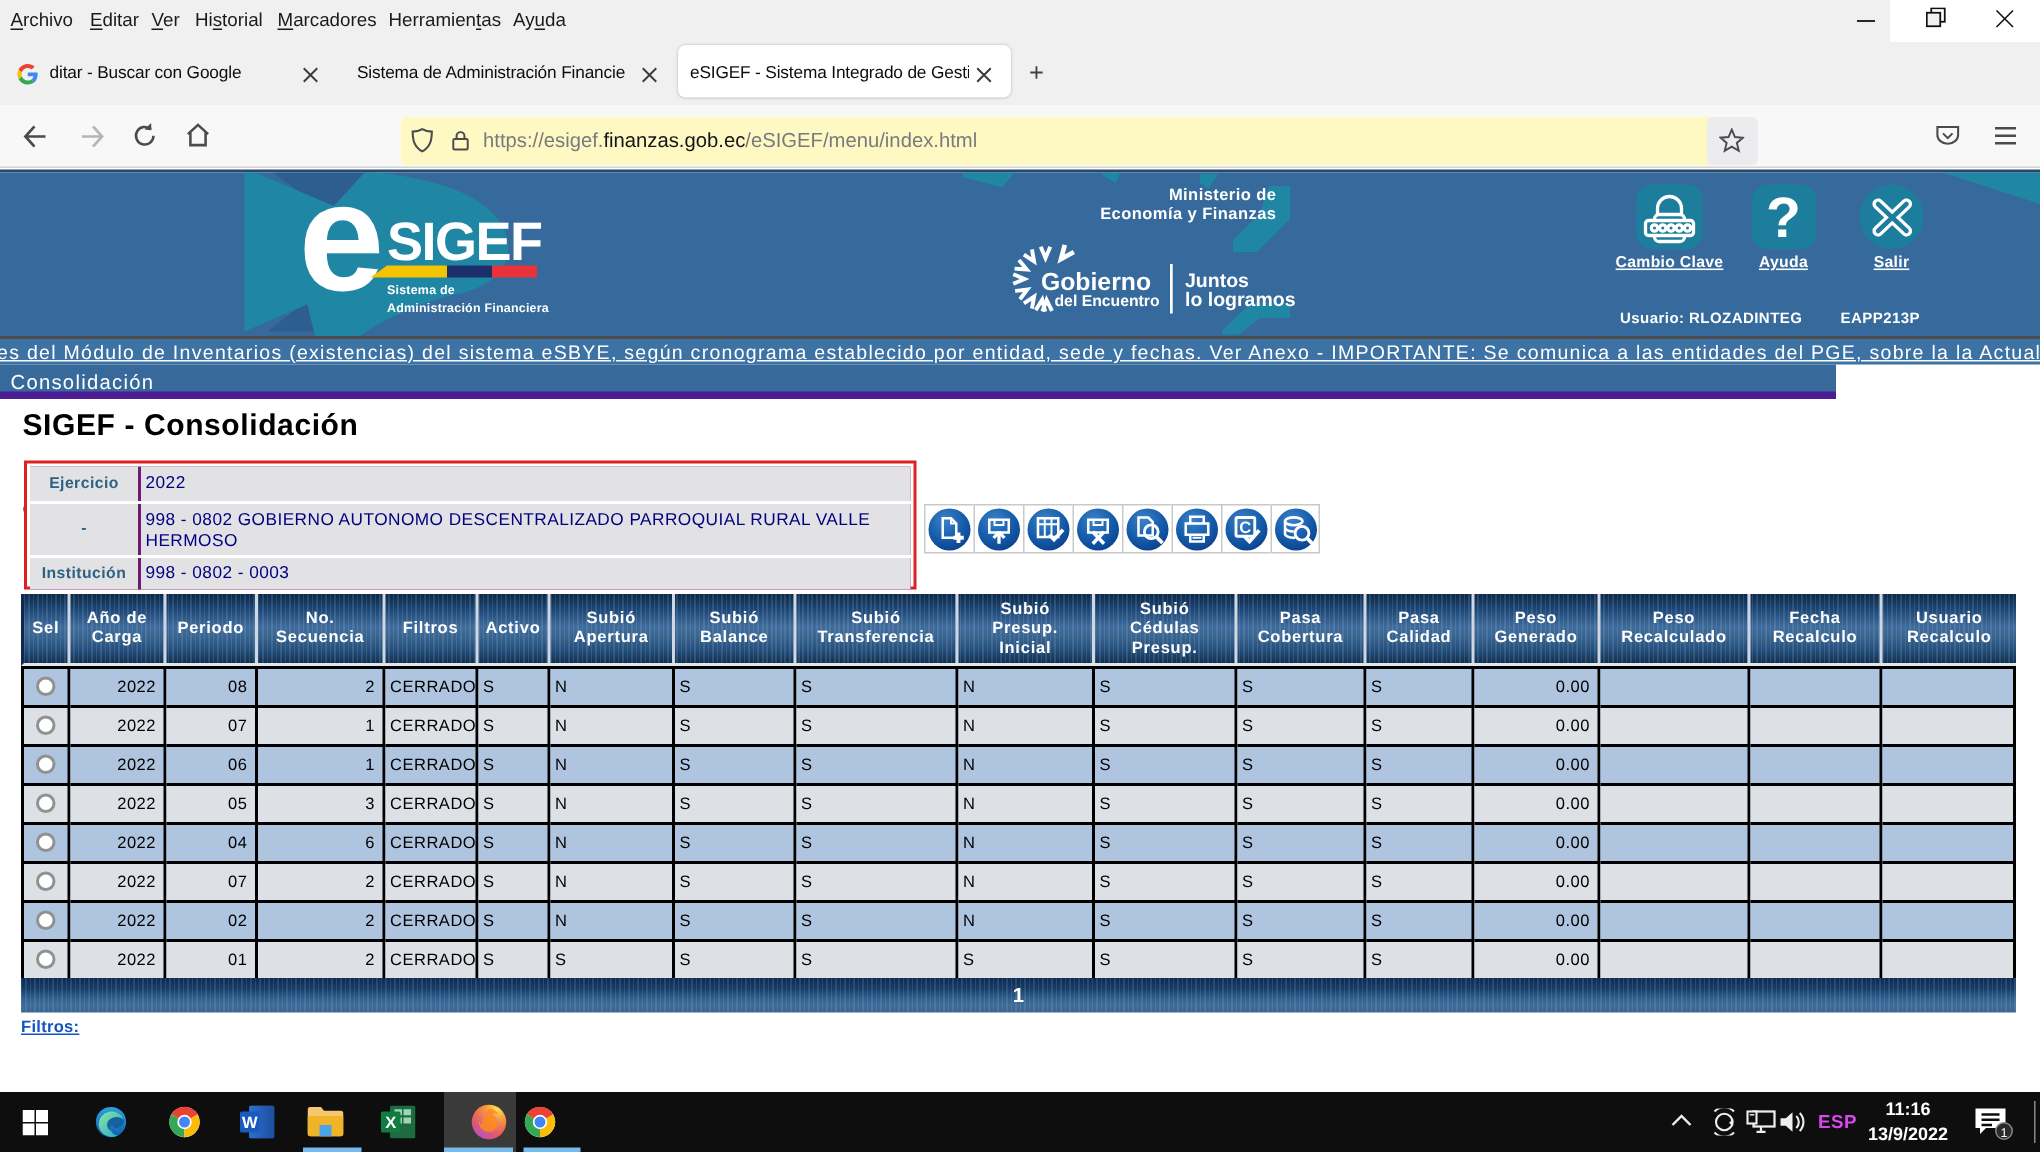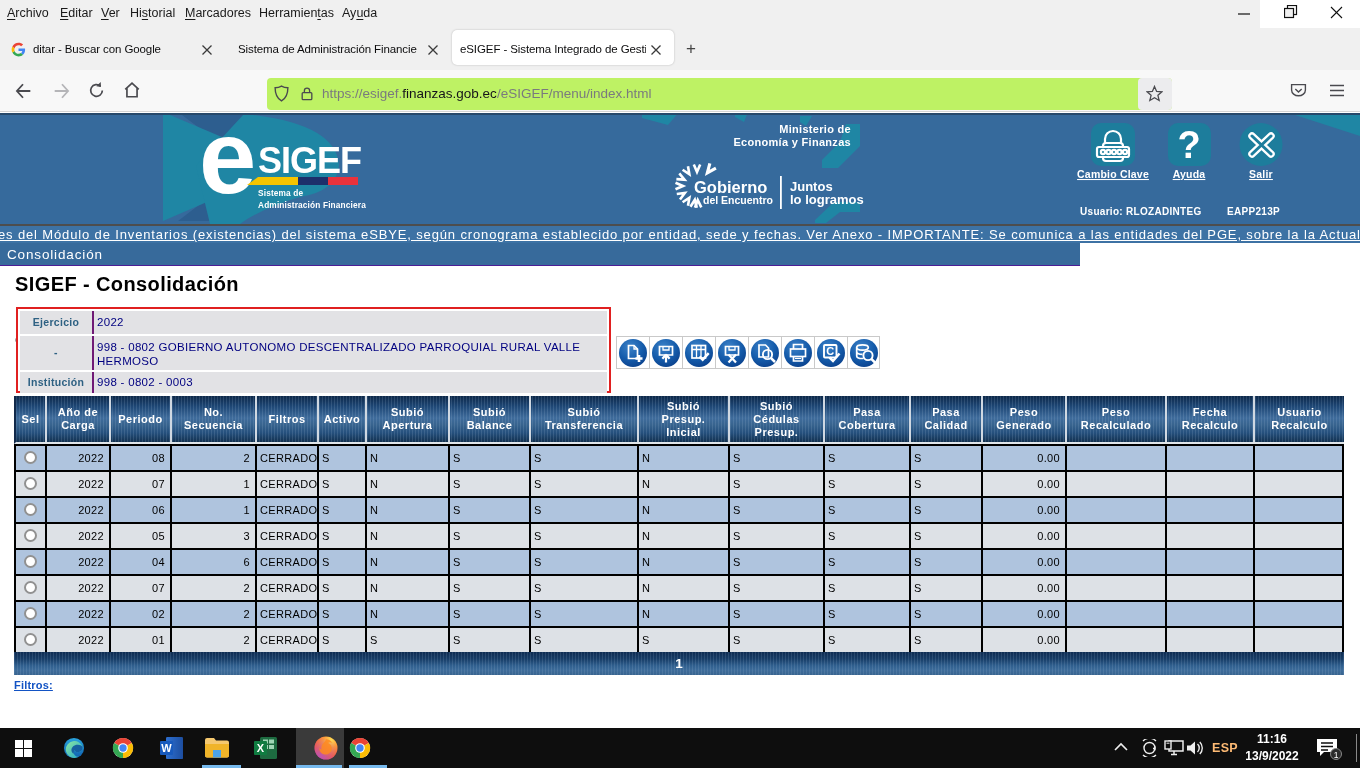--- a/index.html
+++ b/index.html
@@ -6,30 +6,30 @@
 body{font-family:"Liberation Sans",sans-serif;position:relative;background:#fff;}
 .abs{position:absolute;}
 
 #menubar{position:absolute;left:0;top:0;width:1260px;height:28px;background:#f0f0f0;color:#1a1a1a;font-size:12.5px;}
 #menubar span{position:absolute;top:6px;}
 #menubar u{text-decoration:underline;text-underline-offset:2px;}
 #tabbar{position:absolute;left:0;top:28px;width:1360px;height:42px;background:#f0f0f0;}
 .tabtxt{position:absolute;font-size:11.5px;color:#0c0c0d;white-space:nowrap;overflow:hidden;letter-spacing:-.1px;}
 #activetab{position:absolute;left:452px;top:2px;width:222px;height:35px;background:#fff;border-radius:5px;box-shadow:0 0 2px rgba(0,0,0,.25);}
 #navbar{position:absolute;left:0;top:70px;width:1360px;height:42px;background:#f8f8f8;border-bottom:1px solid #d4d4d4;}
-#urlbox{position:absolute;left:267px;top:8px;width:905px;height:32px;background:#bef264;border-radius:4px;}
+#urlbox{position:absolute;left:267px;top:8px;width:905px;height:32px;background:#fef9c3;border-radius:4px;}
 .navico{position:absolute;color:#4a4a4f;}
 
 #hdrline{position:absolute;left:0;top:113px;width:1360px;height:2px;background:#27496b;}
 #hdr{position:absolute;left:0;top:115px;width:1360px;height:109px;background:#366a9c;overflow:hidden;}
 #hdr svg{position:absolute;left:0;top:0;}
 
 #marq{position:absolute;left:0;top:224px;width:1360px;height:19px;background:#3d72a4;border-top:2px solid #4d4d4d;overflow:hidden;}
 #marq div{position:absolute;left:-2px;top:1px;white-space:nowrap;font-size:13px;color:#fff;text-decoration:underline;letter-spacing:.86px;}
-#crumb{position:absolute;left:0;top:243px;width:1080px;height:23px;background:#376a9b;border-bottom:1px solid #4c1d95;}
+#crumb{position:absolute;left:0;top:243px;width:1224px;height:23px;background:#376a9b;border-bottom:5px solid #4c1d95;}
 #crumb span{position:absolute;left:7px;top:4px;color:#fff;font-size:13.5px;letter-spacing:.85px;}
 
 #title{position:absolute;left:15px;top:273px;font-size:20px;font-weight:bold;color:#000;letter-spacing:.4px;}
 #subtitle{position:absolute;left:15px;top:290px;font-size:11.5px;color:#111;letter-spacing:.45px;margin-top:44px;}
 #formbox{position:absolute;left:16px;top:307px;width:595px;height:86px;border:2px solid #e02020;background:#fff;}
 .frow{position:absolute;left:2px;width:587px;background:#701a75;}
 .flab{position:absolute;left:0;top:0;height:100%;width:72px;background:#e2e2e5;color:#2e6183;font-weight:bold;font-size:10.5px;text-align:center;letter-spacing:.3px;}
 .fval{position:absolute;left:74px;top:0;height:100%;right:0;background:#e2e2e5;color:#000080;font-size:11.5px;letter-spacing:.3px;}
 
 #tools{position:absolute;left:616px;top:336px;height:33px;display:flex;}
@@ -611,21 +611,21 @@
   <svg style="position:absolute;left:1164px;top:12px" width="20" height="16" viewBox="0 0 20 16">
       <rect x="5" y="1" width="14" height="10" fill="none" stroke="#eee" stroke-width="1.5"></rect>
       <path d="M10 11 v3 M7 14.5 h6" stroke="#eee" stroke-width="1.5"></path>
       <rect x="1" y="1" width="6" height="8" fill="#0e0e0e" stroke="#eee" stroke-width="1.4"></rect>
       <path d="M2.5 3.2 h3" stroke="#eee" stroke-width="1"></path>
     </svg>
   <svg style="position:absolute;left:1186px;top:12px" width="18" height="16" viewBox="0 0 18 16">
       <path d="M1 5.5 h3.5 L9 1.5 v13 L4.5 10.5 H1 z" fill="#eee"></path>
       <path d="M11.5 4 a5.5 5.5 0 0 1 0 8 M13.8 2 a8.5 8.5 0 0 1 0 12" stroke="#eee" stroke-width="1.4" fill="none"></path>
     </svg>
-  <span style="position:absolute;left:1212px;top:13px;color:#fdba74;font-size:12.5px;font-weight:bold;letter-spacing:.3px">ESP</span>
+  <span style="position:absolute;left:1212px;top:13px;color:#d946ef;font-size:12.5px;font-weight:bold;letter-spacing:.3px">ESP</span>
   <div id="clock">11:16<br>13/9/2022</div>
   <svg style="position:absolute;left:1316px;top:10px" width="26" height="22" viewBox="0 0 26 22">
       <path d="M1 1 h20 v13 h-13 l-4 4 v-4 h-3 z" fill="#fff"></path>
       <path d="M5 5 h12 M5 8.5 h12 M5 12 h7" stroke="#0e0e0e" stroke-width="1.6"></path>
       <circle cx="20" cy="16" r="5.5" fill="#2a2a2a" stroke="#888" stroke-width="1"></circle>
       <text x="20" y="20" text-anchor="middle" font-size="8.5" fill="#fff" font-family="Liberation Sans">1</text>
     </svg>
   <div style="position:absolute;right:3px;top:6px;width:1px;height:28px;background:#888"></div>
 </div>
 

